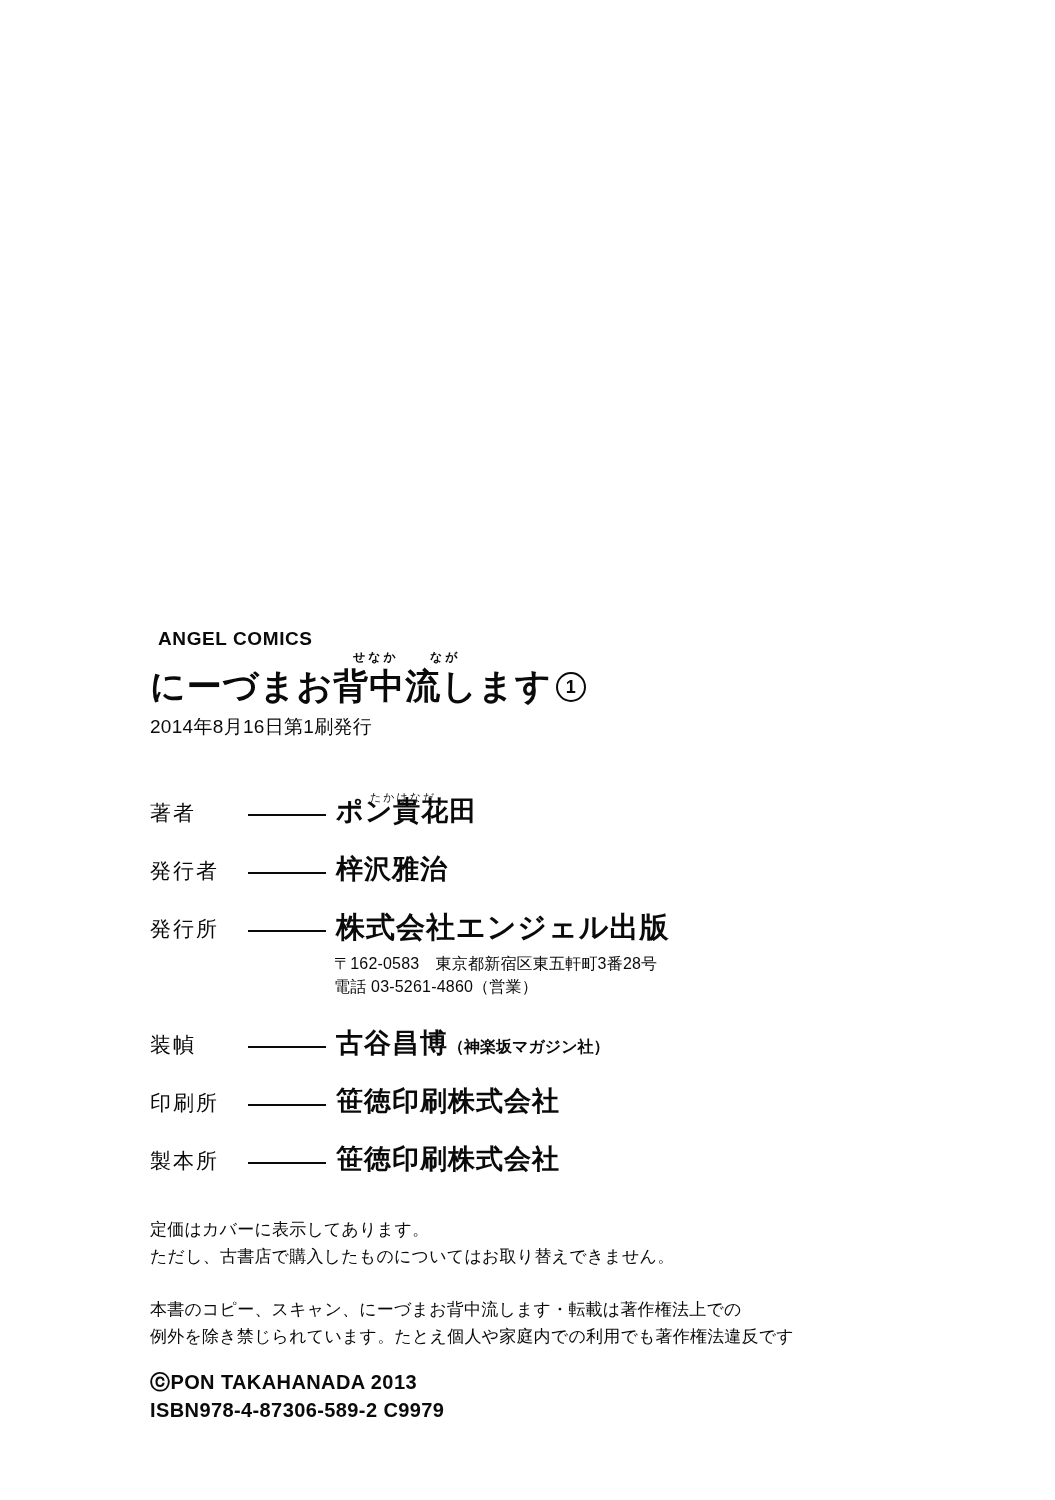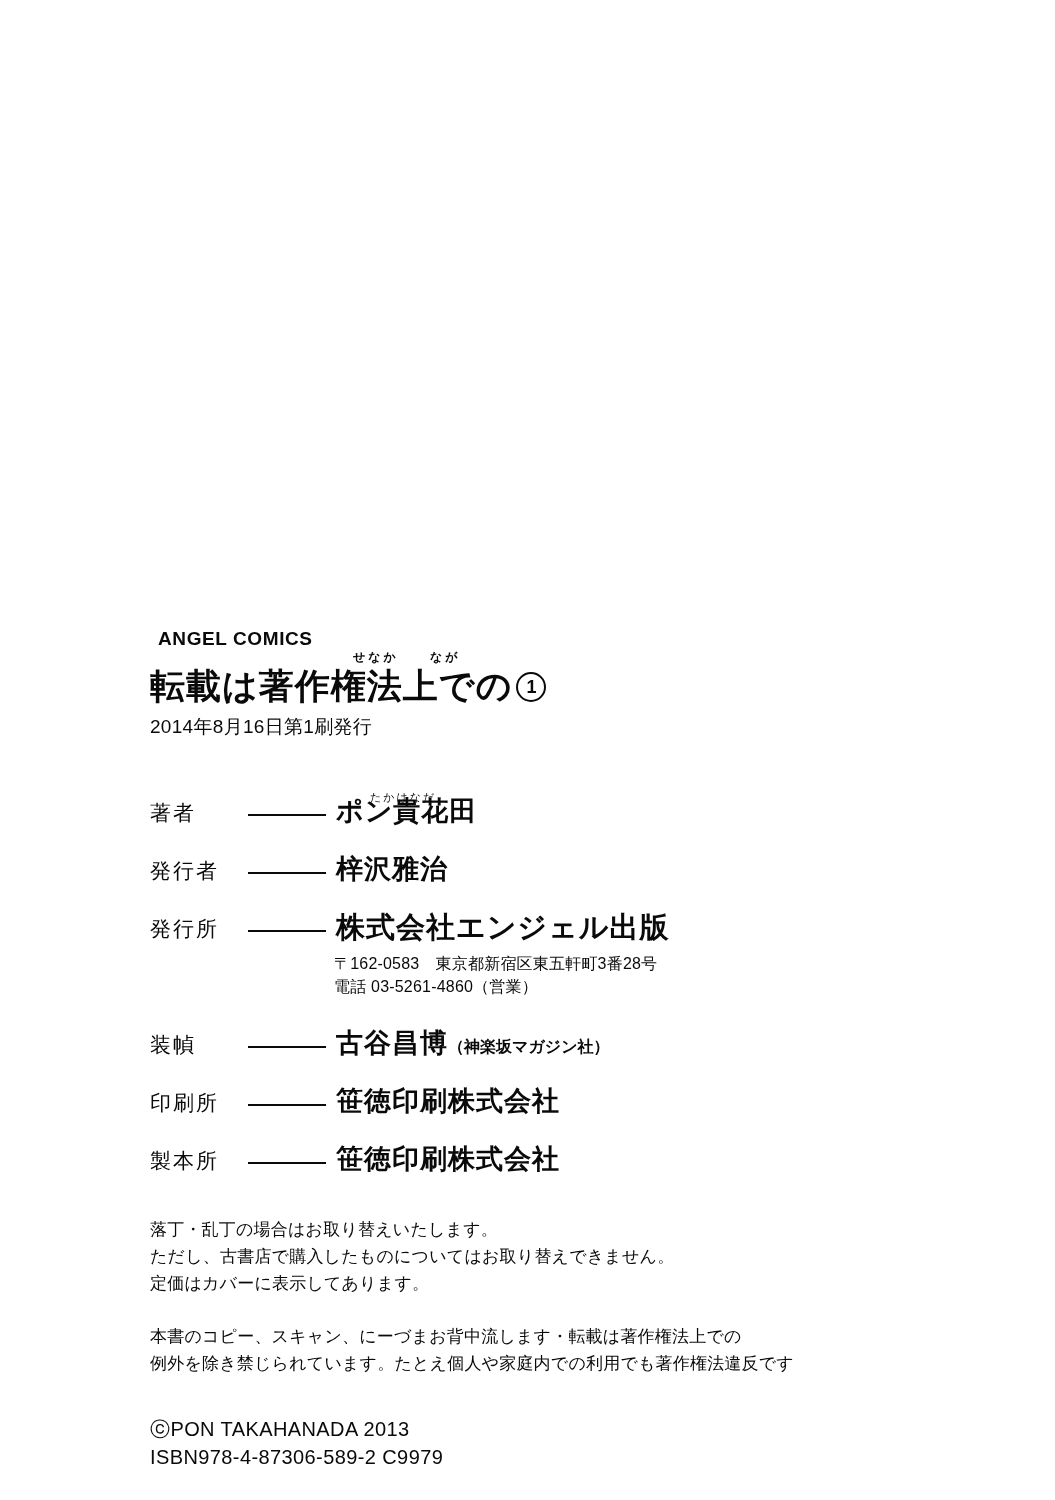--- a/index.html
+++ b/index.html
@@ -131,38 +131,38 @@
     margin-top: 42px;
     font-size: 17px;
     line-height: 27px;
     letter-spacing: 0.2px;
   }
   .note-block.second {
     margin-top: 26px;
   }
 
   .copyright-block {
-    margin-top: 38px;
+    margin-top: 18px;
     font-size: 20px;
-    font-weight: normal;
+    font-weight: bold;
     line-height: 28px;
     letter-spacing: 0.4px;
   }
 </style>
 </head>
 <body>
 
 <div class="colophon">
 
   <div class="imprint">ANGEL COMICS</div>
 
   <div class="title-row">
     <span class="ruby ruby-1">せなか</span>
     <span class="ruby ruby-2">なが</span>
-    <span class="title-main">転載は著作権法上での</span><span class="vol-circle">1</span>
+    <span class="title-main">にーづまお背中流します</span><span class="vol-circle">1</span>
   </div>
 
   <div class="pubdate">2014年8月16日第1刷発行</div>
 
   <div class="credit">
     <span class="credit-label">著者</span>
     <span class="credit-rule"></span>
     <span class="credit-value">
       <span class="ruby-top">たかはなだ</span>
       <span>ポン貴花田</span>
@@ -199,23 +199,22 @@
     <span class="credit-value">笹徳印刷株式会社</span>
   </div>
 
   <div class="credit">
     <span class="credit-label">製本所</span>
     <span class="credit-rule"></span>
     <span class="credit-value">笹徳印刷株式会社</span>
   </div>
 
   <div class="note-block">
-    <div>落丁・乱丁の場合はお取り替えいたします。</div>
+    <div>定価はカバーに表示してあります。</div>
     <div>ただし、古書店で購入したものについてはお取り替えできません。</div>
-    <div>定価はカバーに表示してあります。</div>
   </div>
 
   <div class="note-block second">
     <div>本書のコピー、スキャン、にーづまお背中流します・転載は著作権法上での</div>
     <div>例外を除き禁じられています。たとえ個人や家庭内での利用でも著作権法違反です</div>
   </div>
 
   <div class="copyright-block">
     <div>ⓒPON TAKAHANADA 2013</div>
     <div>ISBN978-4-87306-589-2 C9979</div>

